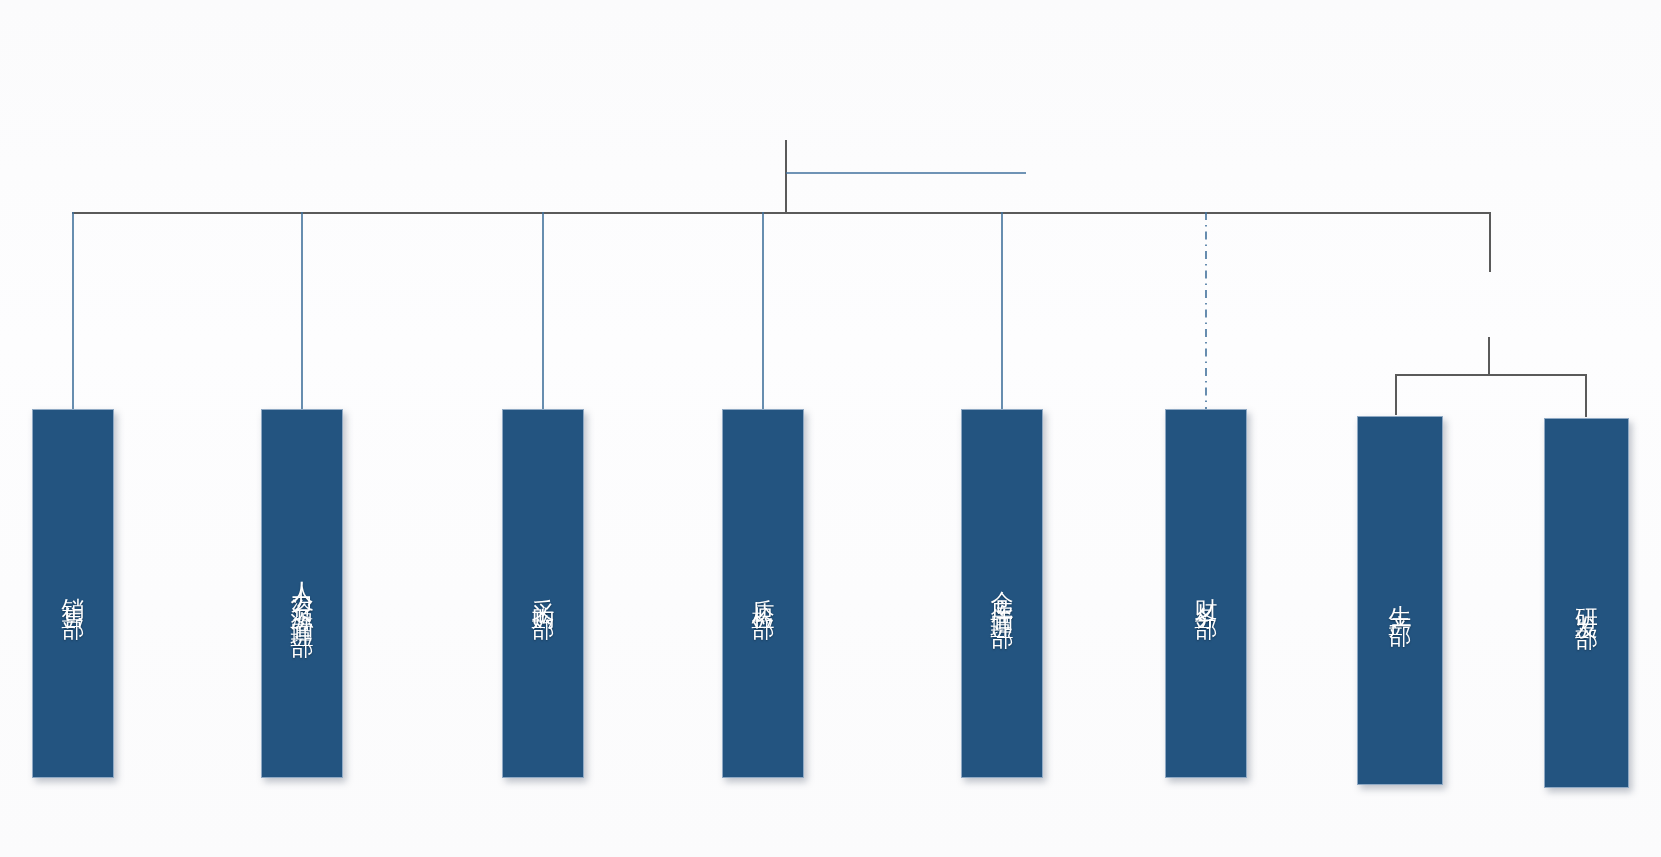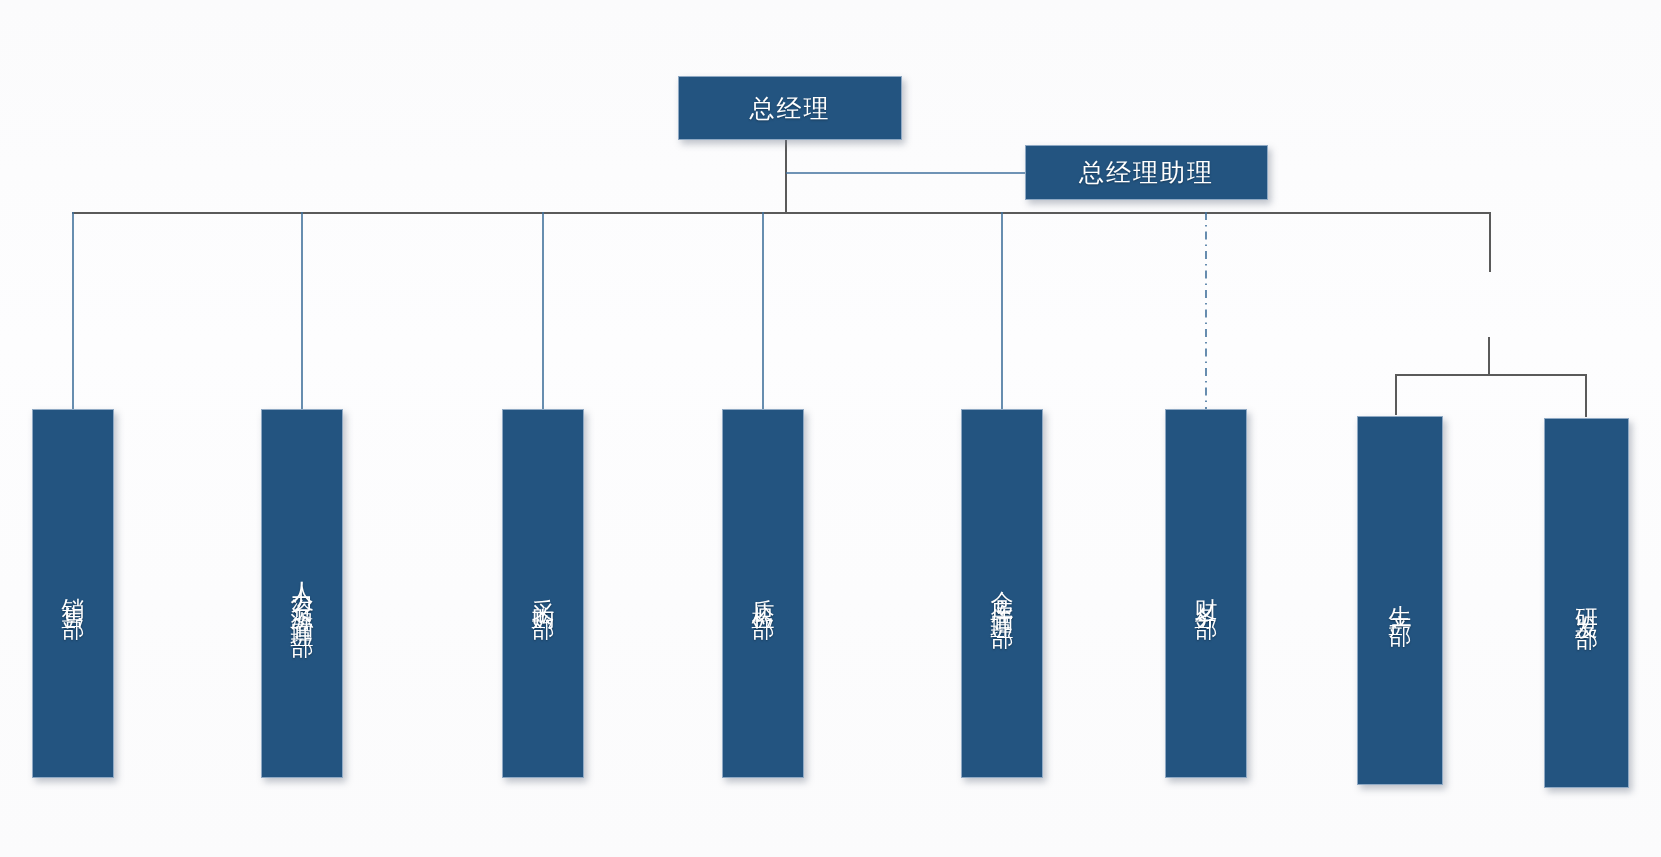--- a/index.html
+++ b/index.html
@@ -69,27 +69,21 @@
       <path d="M786 173 L1026 173"></path>
       <path d="M73 212 L73 409"></path>
       <path d="M302 212 L302 409"></path>
       <path d="M543 212 L543 409"></path>
       <path d="M763 212 L763 409"></path>
       <path d="M1002 212 L1002 409"></path>
       <path d="M1206 212 L1206 409" stroke-dasharray="8 5 1.5 5"></path>
     </g>
   </svg>
 
-  <div class="node h" id="gm">
-    <span>总经理</span>
-  </div>
 
-  <div class="node h" id="assistant">
-    <span>总经理助理</span>
-  </div>
 
 
   <div class="node v" id="dept-sales">
     <span class="vtext">销售部</span>
   </div>
 
   <div class="node v" id="dept-hr">
     <span class="vtext">人力资源管理部</span>
   </div>
 

